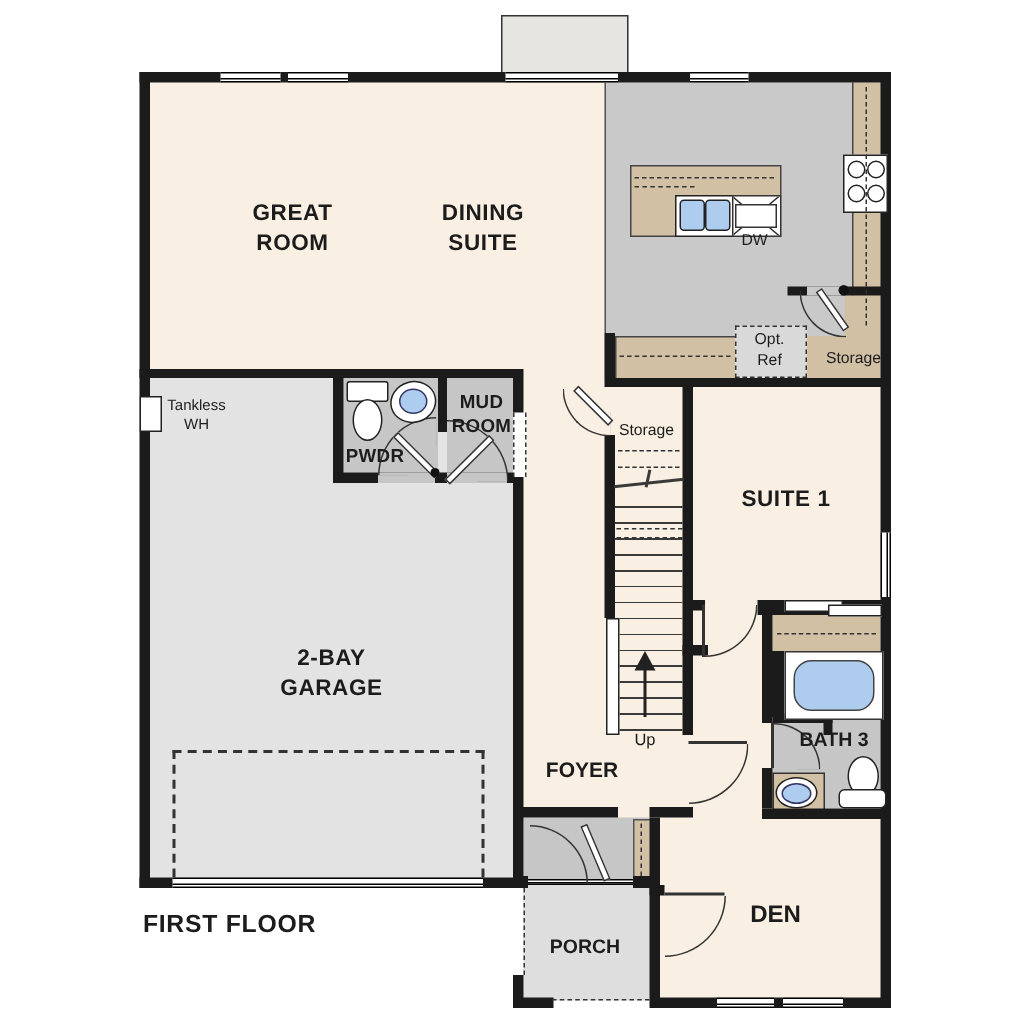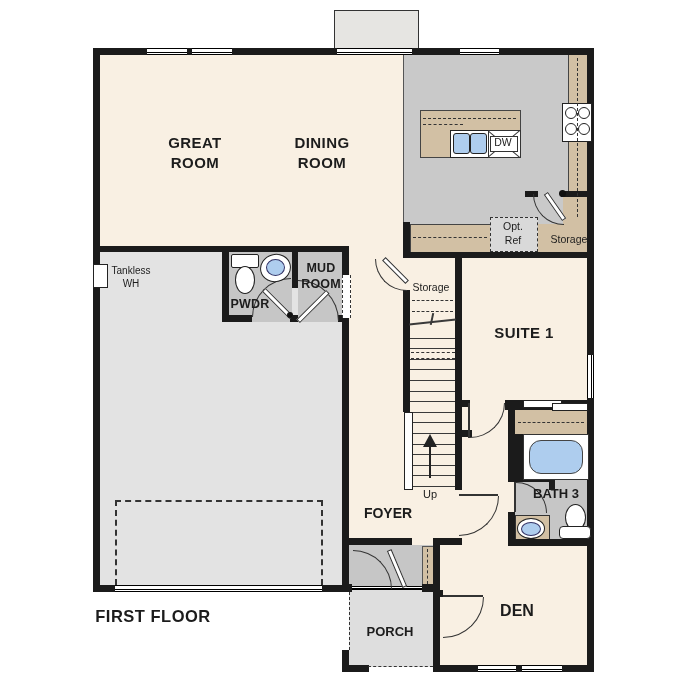--- a/index.html
+++ b/index.html
@@ -188,29 +188,30 @@
   <div class="dv" style="left:577px;top:199px;height:18px;"></div>
   <div class="dh" style="left:423px;top:118px;width:93px;"></div>
   <div class="dh" style="left:423px;top:124px;width:40px;"></div>
   <div class="dh" style="left:413px;top:237px;width:74px;"></div>
   <div class="dh" style="left:518px;top:422px;width:66px;"></div>
   <div class="dv" style="left:427px;top:549px;height:35px;"></div>
 
   <div class="abs" style="left:403px;top:55px;width:1px;height:167px;background:#555;"></div>
 
   <div class="lbl room" style="left:195px;top:152px;width:90px;">GREAT ROOM</div>
-  <div class="lbl room" style="left:322px;top:152px;width:90px;">DINING ROOM</div>
+  <div class="lbl room" style="left:322px;top:152px;width:90px;">DINING SUITE</div>
   <div class="lbl room" style="left:524px;top:333px;width:120px;">SUITE 1</div>
+  <div class="lbl room" style="left:221px;top:449px;width:100px;">2-BAY GARAGE</div>
   <div class="lbl room-sm" style="left:250px;top:304px;width:70px;">PWDR</div>
   <div class="lbl room-sm" style="left:321px;top:276px;width:58px;">MUD ROOM</div>
   <div class="lbl" style="left:556px;top:494px;width:80px;font-weight:bold;font-size:13px;">BATH 3</div>
   <div class="lbl" style="left:388px;top:513px;width:90px;font-weight:bold;font-size:14px;">FOYER</div>
   <div class="lbl" style="left:517px;top:611px;width:80px;font-weight:bold;font-size:16px;">DEN</div>
   <div class="lbl" style="left:390px;top:632px;width:80px;font-weight:bold;font-size:13px;">PORCH</div>
   <div class="lbl note" style="left:569px;top:240px;width:60px;">Storage</div>
   <div class="lbl note" style="left:431px;top:288px;width:70px;">Storage</div>
   <div class="lbl note" style="left:430px;top:494px;width:40px;font-size:11px;">Up</div>
   <div class="lbl note" style="left:513px;top:234px;width:34px;">Opt. Ref</div>
-  <div class="lbl note" style="left:503px;top:143px;width:30px;">DW</div>
+  <div class="lbl note" style="left:503px;top:161px;width:30px;">DW</div>
   <div class="lbl" style="left:131px;top:277px;width:58px;font-size:10px;">Tankless WH</div>
   <div class="lbl" style="left:153px;top:617px;width:160px;font-weight:bold;font-size:16.5px;letter-spacing:.5px;">FIRST FLOOR</div>
 
 </div>
 
 </body></html>

